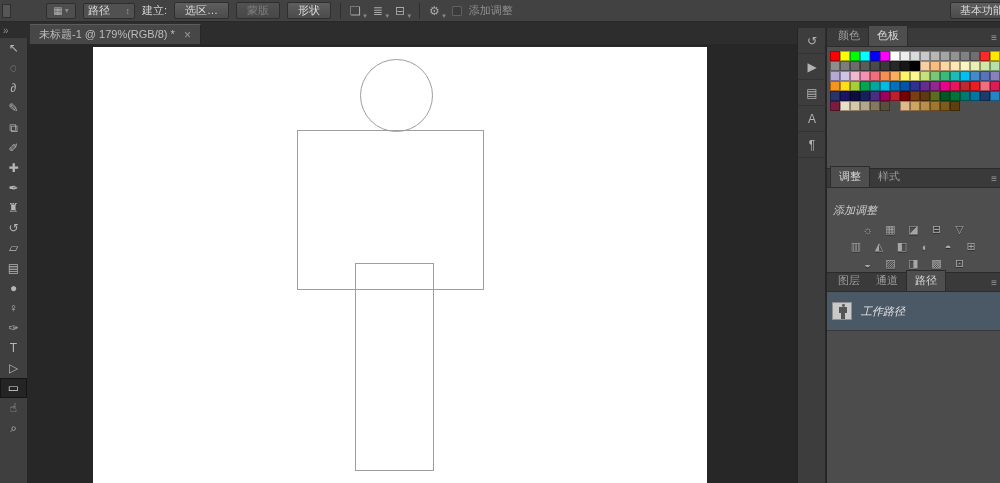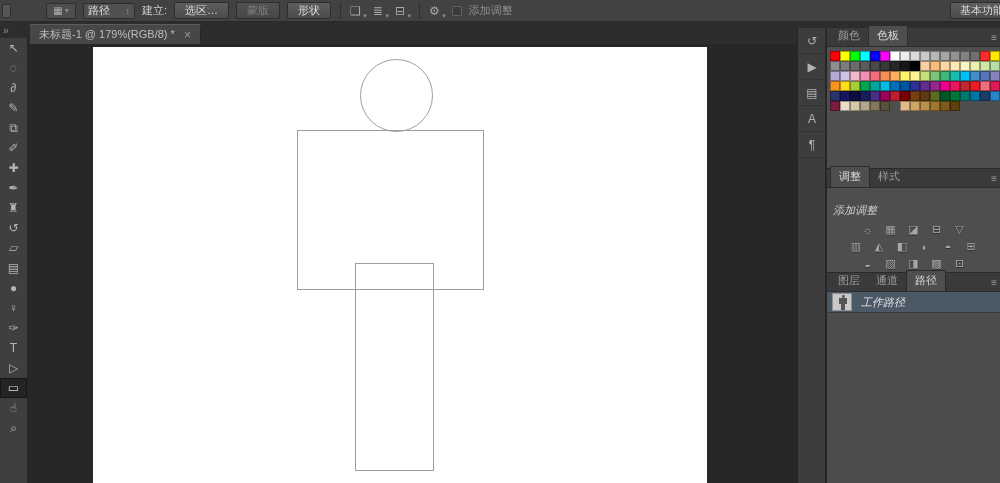--- a/index.html
+++ b/index.html
@@ -63,21 +63,21 @@
   .ptab { padding:2px 8px 3px 8px; color:#9b9b9b; }
   .ptab.active { background:#4e4e4e; color:#d8d8d8; border:1px solid #2c2c2c; border-bottom:none; }
   .pmenu { position:absolute; right:4px; top:4px; color:#9a9a9a; font-size:10px; letter-spacing:-1px; }
   .swgrid { padding:4px 0 0 3px; display:grid; grid-template-columns:repeat(17,10px); grid-auto-rows:10px; }
   .swatch { border:1px solid rgba(0,0,0,0.35); }
   .adj-add { padding:15px 0 2px 6px; color:#cccccc;font-style:italic; }
   .adj-row { display:flex; justify-content:center; gap:4px; margin-top:2px; }
   .adj { width:19px; height:15px; color:#a6a6a6; font-size:11px; display:flex; align-items:center;
     justify-content:center; text-shadow:0 1px 0 #2e2e2e; }
   .paths-body { flex:1; background:#4c4c4c; }
-  .path-row { height:21px; background:#4b5866; display:flex; align-items:center; gap:9px; padding-left:5px;
+  .path-row { height:39px; background:#4b5866; display:flex; align-items:center; gap:9px; padding-left:5px;
     border-bottom:1px solid #3a3a3a; }
   .path-thumb { width:20px; height:18px; background:#c9c9c9; border:1px solid #8f8f8f; position:relative; overflow:hidden; }
   .path-label { font-style:italic; color:#e2e2e2; }
 </style>
 </head>
 <body>
 
 <div class="obar">
   <div class="ob-sliver"></div>
   <div class="ob-preset">

